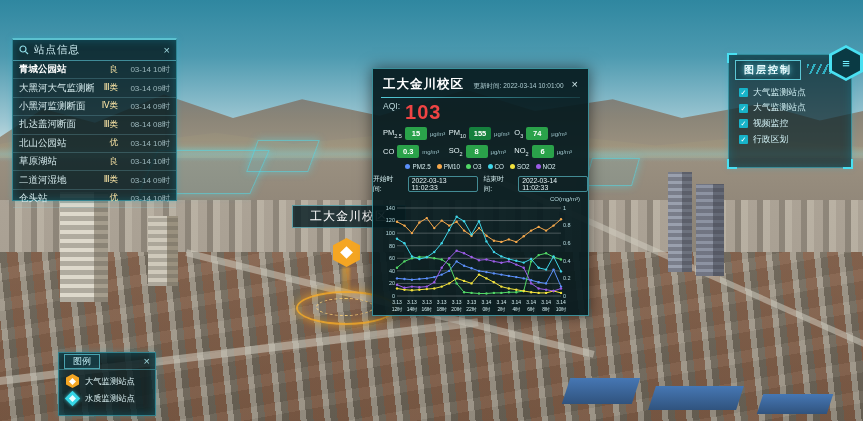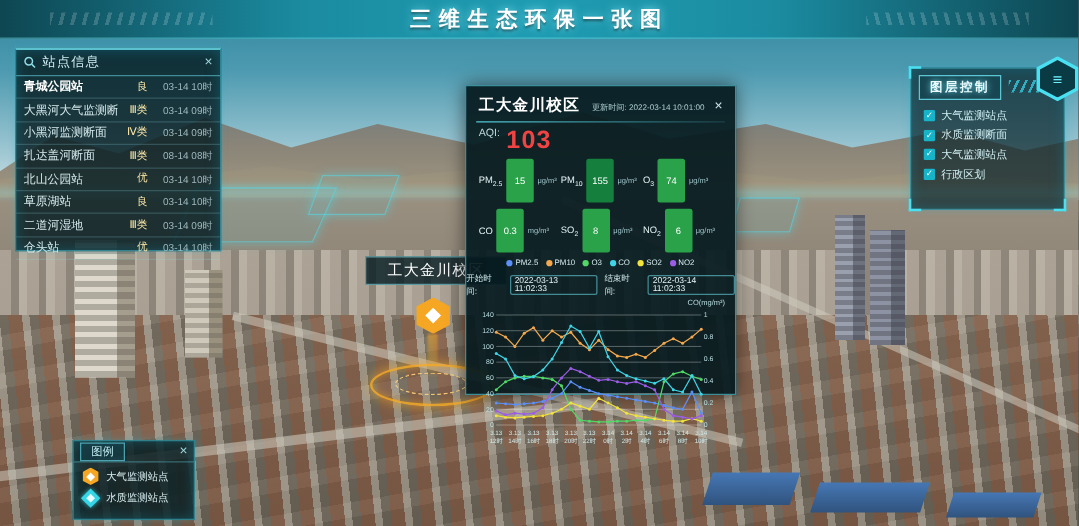--- a/index.html
+++ b/index.html
@@ -89,21 +89,21 @@
   .pp-update{flex:1;text-align:right;font-size:6.5px;color:#aecdd2;}
   .pp-close{font-size:11px;color:#cfe8ea;cursor:pointer;padding:0 2px;}
   .pp-divider{height:1px;margin:0 8px;background:linear-gradient(90deg,rgba(90,220,235,.9),rgba(90,220,235,.15));}
   .pp-aqi{display:flex;align-items:flex-start;gap:5px;padding:3px 10px 1px;}
   .pp-aqi-label{font-size:8.5px;color:#bcd9dd;}
   .pp-aqi-value{font-size:20px;font-weight:bold;color:#ef4444;letter-spacing:1px;}
   .pp-chips{display:grid;grid-template-columns:repeat(3,1fr);row-gap:5px;padding:2px 8px 3px 10px;}
   .chip{display:flex;align-items:center;gap:3px;}
   .p-name{font-size:7.5px;color:#e6f4f6;}
   .p-name sub{font-size:5.5px;}
-  .p-badge{min-width:16px;padding:13px 3px;border-radius:2px;font-size:7.5px;font-weight:normal;
+  .p-badge{min-width:16px;padding:2px 3px;border-radius:2px;font-size:7.5px;font-weight:bold;
        color:#fff;text-align:center;}
   .p-unit{font-size:6px;color:#9cc3c9;}
   .pp-legend{display:flex;flex-wrap:nowrap;gap:6px;justify-content:center;padding:2px 4px;}
   .lg-item{display:flex;align-items:center;gap:2px;font-size:6.3px;color:#d6ecef;}
   .lg-dot{width:5px;height:5px;border-radius:50%;}
   .pp-times{display:flex;gap:6px;justify-content:center;align-items:center;padding:2px 0 1px;}
   .t-label{font-size:6.8px;color:#cfe8ea;}
   .t-box{font-size:6.8px;color:#e8f6f8;border:1px solid rgba(110,225,240,.55);padding:0px 3px;
        border-radius:2px;cursor:pointer;}
   .pp-y2{textalign:right;text-align:right;font-size:6px;color:#b9dde2;padding:1px 8px 0;}
@@ -191,25 +191,20 @@
     <div class="cyan-wire cw2"></div>
     <div class="cyan-wire cw3"></div>
 
     <div class="marker-ring"></div>
     <div class="marker-ring-in"></div>
     <div class="marker-beam"></div>
     <div class="marker-hex"></div>
     <div class="marker-label">工大金川校区</div>
   </div>
 
-  <header class="topbar">
-    <div class="deco left"></div>
-    <div class="title">三维生态环保一张图</div>
-    <div class="deco right"></div>
-  </header>
 
   <aside class="panel station-panel">
     <div class="sp-head">
       <svg width="10" height="10" viewBox="0 0 10 10">
         <circle cx="4" cy="4" r="3" fill="none" stroke="#8fdce6" stroke-width="1.2"></circle>
         <line x1="6.3" y1="6.3" x2="9" y2="9" stroke="#8fdce6" stroke-width="1.2"></line>
       </svg>
       <span class="sp-title">站点信息</span>
       <span class="icon-btn">×</span>
     </div>
@@ -540,25 +535,25 @@
     <div class="lp-hex">
       <div class="lp-hex-in">≡</div>
     </div>
     <div class="lp-items" id="layer-items">
         <div class="lp-item">
           <span class="lp-check">✓</span>
           <span class="lp-label">大气监测站点</span>
         </div>
         <div class="lp-item">
           <span class="lp-check">✓</span>
-          <span class="lp-label">水质监测断面</span>
+          <span class="lp-label">大气监测站点</span>
         </div>
         <div class="lp-item">
           <span class="lp-check">✓</span>
-          <span class="lp-label">大气监测站点</span>
+          <span class="lp-label">视频监控</span>
         </div>
         <div class="lp-item">
           <span class="lp-check">✓</span>
           <span class="lp-label">行政区划</span>
         </div>
       </div>
   </aside>
 
   <aside class="panel legend-panel">
     <div class="lg-head">

